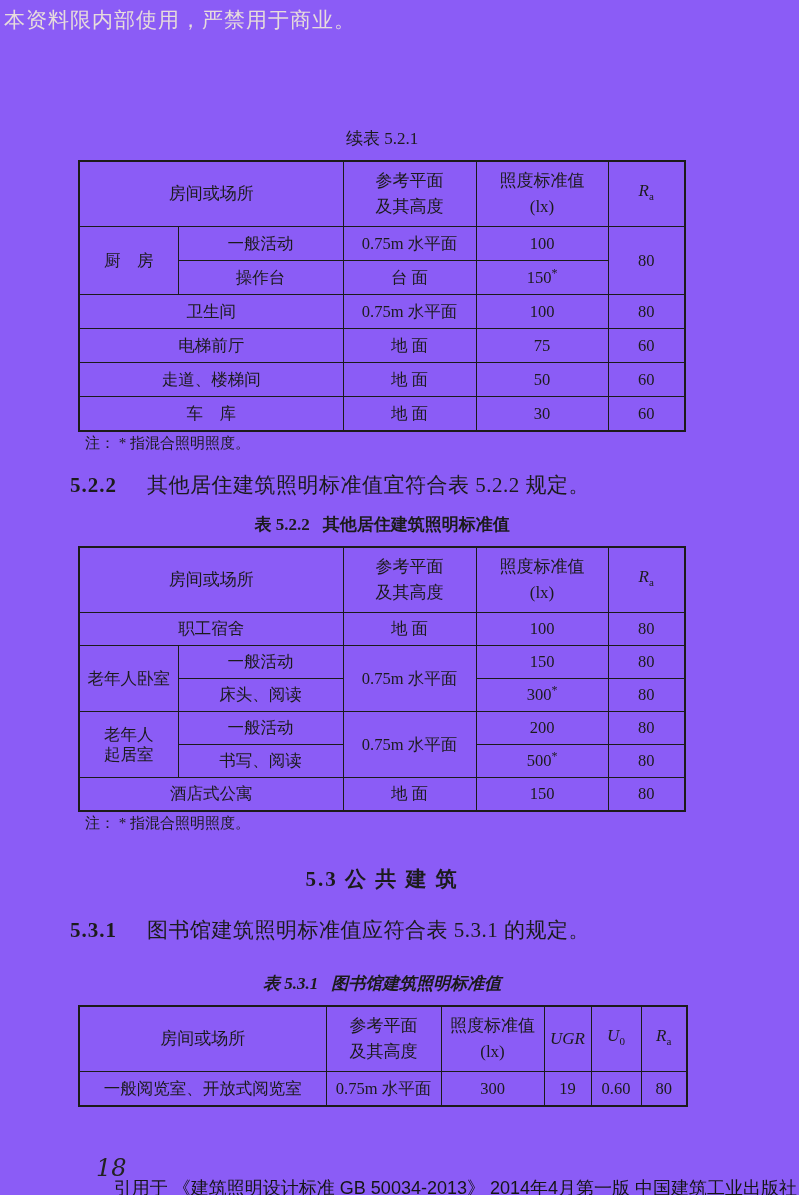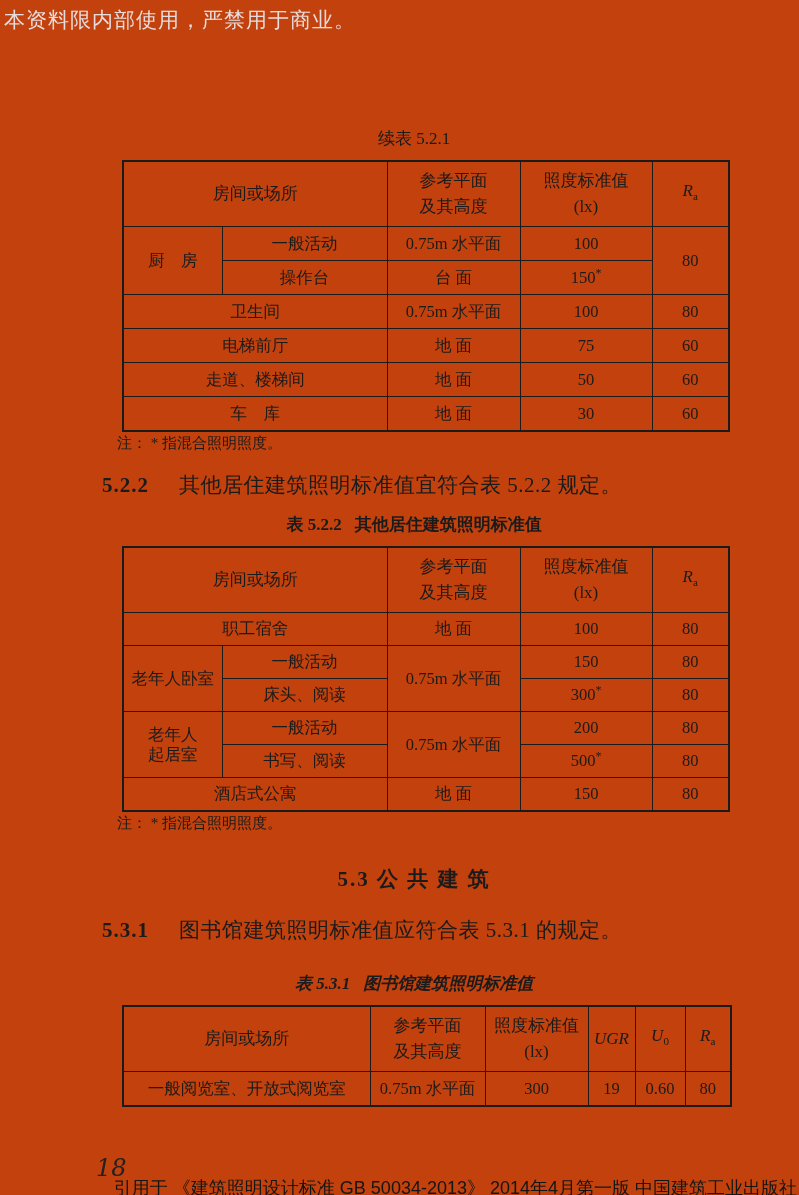--- a/index.html
+++ b/index.html
@@ -1,24 +1,24 @@
 <!DOCTYPE html>
 <html><head>
 <meta charset="utf-8">
 <style>
   html,body{margin:0;padding:0;background:#ffffff;}
-  .page{position:relative;width:799px;height:1195px;background:#c2410c;overflow:hidden;
+  .page{position:relative;width:799px;height:1195px;background:#8b5cf6;overflow:hidden;
         font-family:"Liberation Serif","DejaVu Serif",serif;color:#1b1b1b;}
   .watermark{position:absolute;left:4px;top:6px;font-size:21px;letter-spacing:1px;
         color:#e7dcdc;font-family:"Liberation Sans","DejaVu Sans",sans-serif;white-space:nowrap;}
-  .content{position:absolute;left:102px;top:128px;width:624px;}
+  .content{position:absolute;left:70px;top:128px;width:624px;}
   .tbl-caption{width:624px;text-align:center;font-size:17px;line-height:22px;margin:0 0 10px 0;}
   .tbl-caption.bold{font-weight:bold;}
   .tbl-caption .cap-prefix{margin-right:13px;}
-  table.std{border-collapse:collapse;table-layout:fixed;margin-left:20px;width:608px;
+  table.std{border-collapse:collapse;table-layout:fixed;margin-left:8px;width:608px;
         border:2px solid #1b1b1b;padding-left:47px;}
   table.std td{border:1px solid #1b1b1b;text-align:center;vertical-align:middle;
         font-size:16.5px;padding:0;line-height:20px;}
   table.std tr.hdr td{height:64px;font-size:17px;line-height:26px;}
   table.std tr.row td{height:33px;}
   table.std tr.row32 td{height:32px;}
   .ivar{font-style:italic;font-family:"Liberation Serif","DejaVu Serif",serif;}
   sub.vsub{font-size:11px;font-style:normal;}
   sup.star{font-size:12px;line-height:0;}
   .note{margin:1px 0 0 15px;font-size:15px;line-height:20px;}

